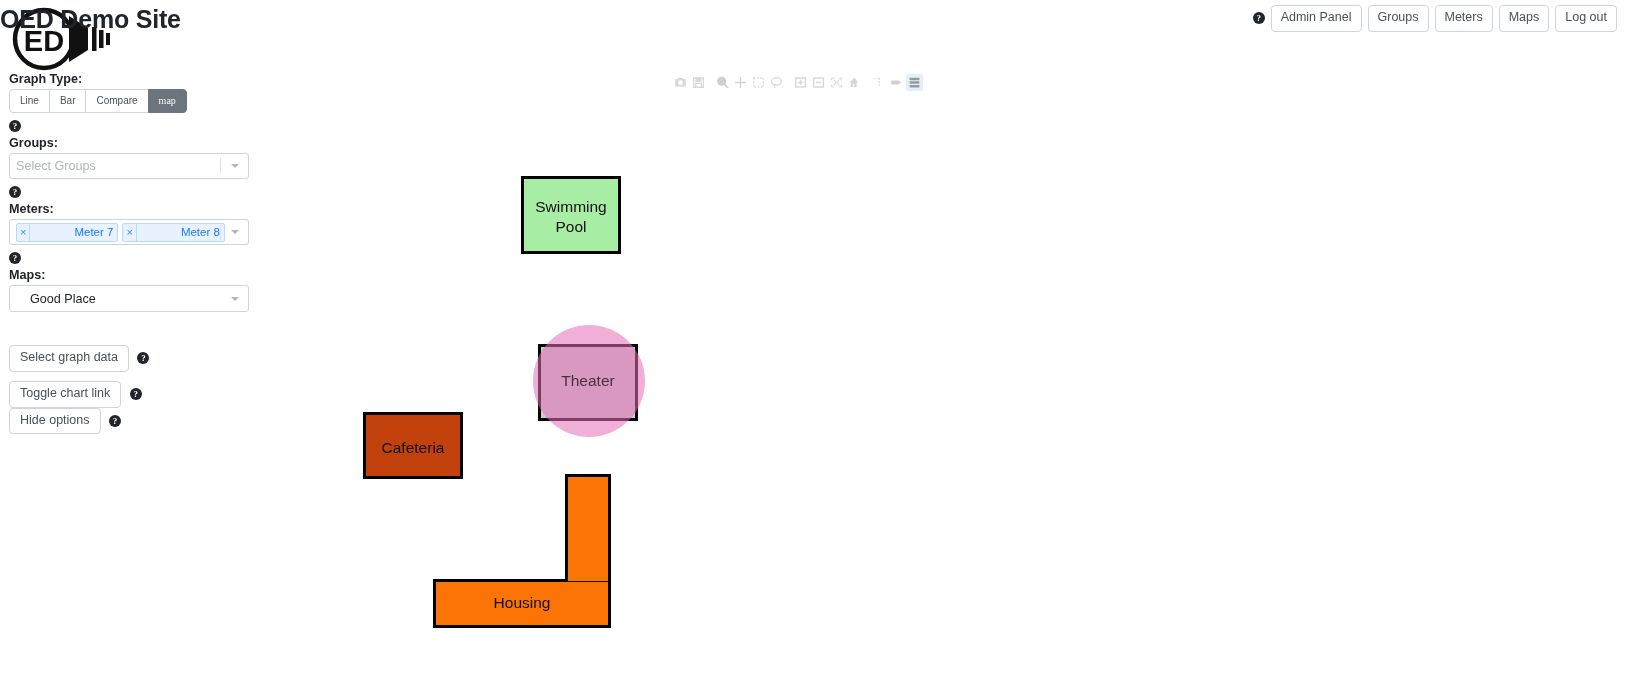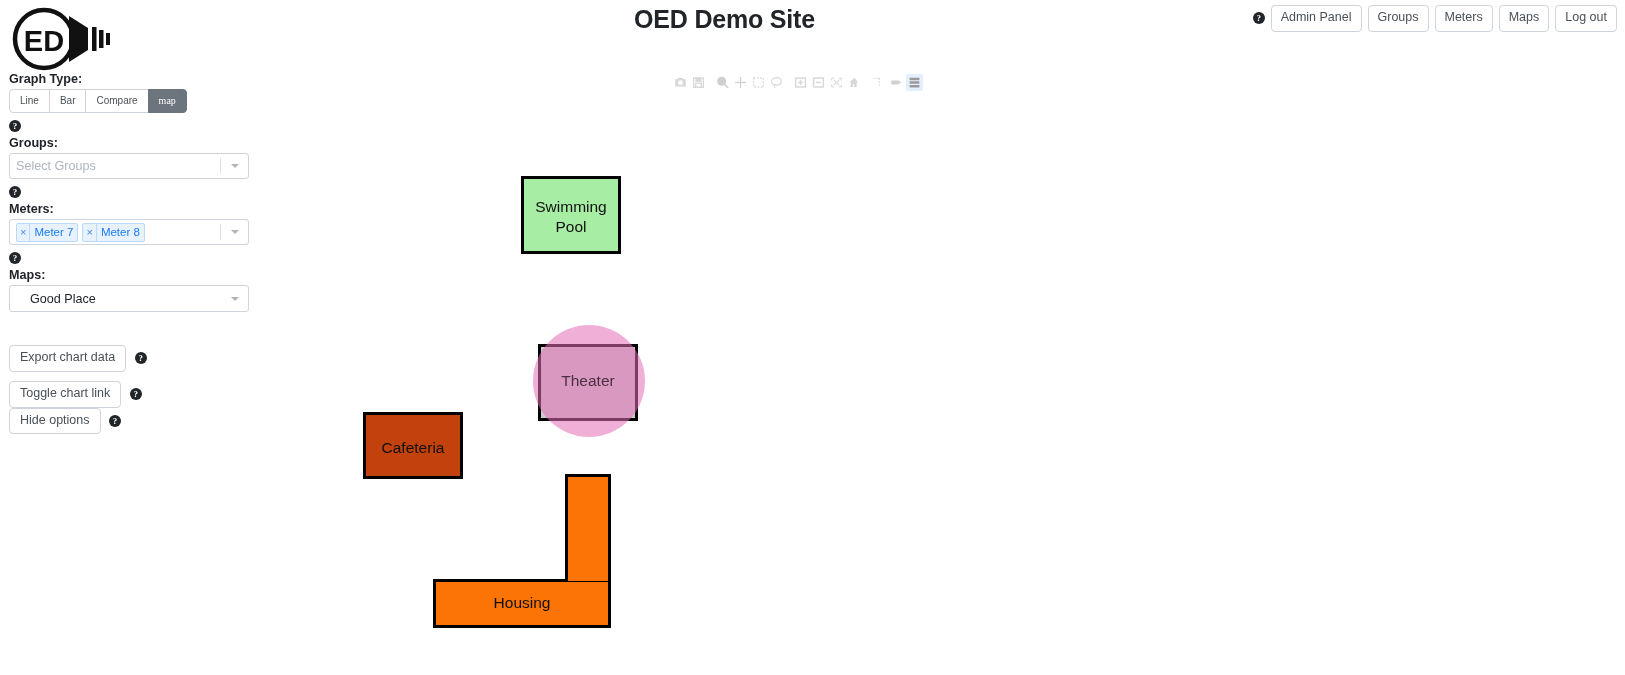--- a/index.html
+++ b/index.html
@@ -28,21 +28,20 @@
     left: 8px;
     top: 6px;
     width: 104px;
     height: 66px;
   }
   #site-title {
     position: absolute;
     left: 0;
     top: 5px;
     width: 1449px;
-    text-align: center;
     font-size: 25px;
     font-weight: bold;
     letter-spacing: -0.2px;
     color: #212529;
   }
   #nav-links {
     position: absolute;
     right: 8px;
     top: 5px;
     display: flex;
@@ -172,20 +171,21 @@
     display: flex;
     align-items: center;
     cursor: pointer;
   }
   .chip-label {
     color: #1b7ced;
     font-size: 11.5px;
     padding: 0 4px;
     display: flex;
     align-items: center;
+    margin-left: 40px;
   }
 
   .action-btn {
     display: inline-block;
     border: 1px solid #ced4da;
     border-radius: 4px;
     background: #ffffff;
     color: #495057;
     font-size: 12.5px;
     font-family: "Liberation Sans", sans-serif;
@@ -411,21 +411,21 @@
     <span class="help-dot">?</span>
   </div>
 
   <div class="sb-label" style="margin-top:6px;">Maps:</div>
   <div class="select-box plain" style="height:27px;padding-left:20px;">
     <span class="select-value">Good Place</span>
     <span class="caret"></span>
   </div>
 
   <div class="action-row" style="margin-top:33px;">
-    <button class="action-btn">Export chart data</button>
+    <button class="action-btn">Select graph data</button>
     <span class="help-dot">?</span>
   </div>
 
   <div class="action-row" style="margin-top:9px;">
     <button class="action-btn">Toggle chart link</button>
     <span class="help-dot">?</span>
   </div>
 
   <div class="action-row" style="margin-top:0;">
     <button class="action-btn">Hide options</button>

